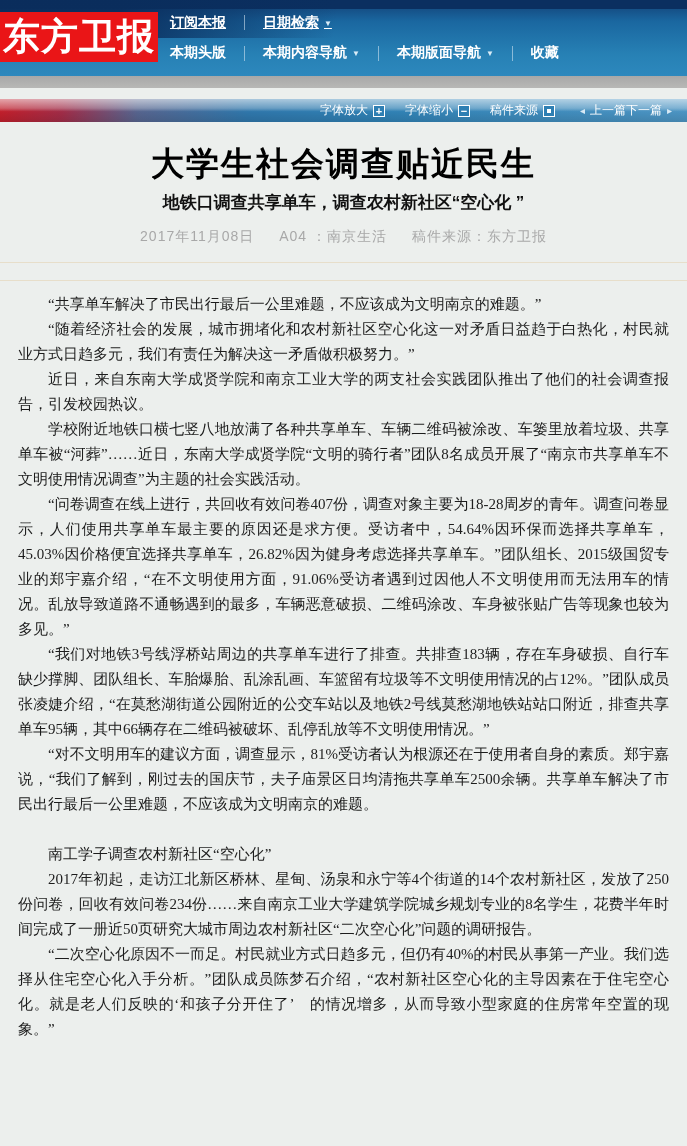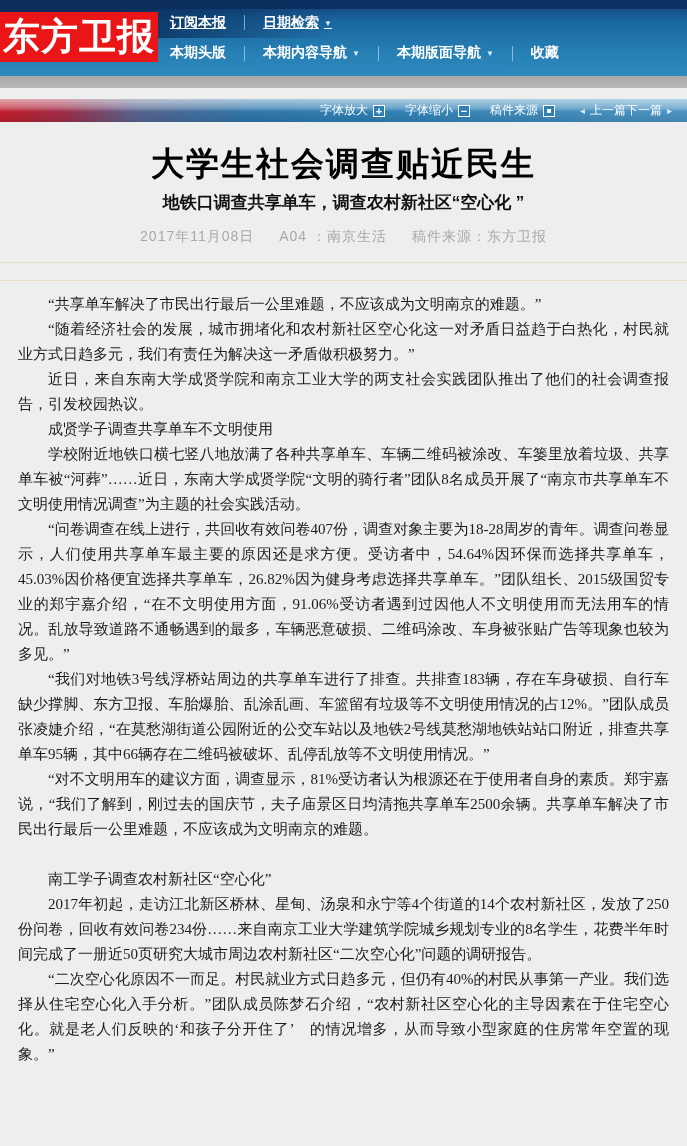--- a/index.html
+++ b/index.html
@@ -157,22 +157,21 @@
     <span>A04 ：南京生活</span>
     <span>稿件来源：东方卫报</span>
   </div>
   <div class="rules"></div>
 </div>
 
 <div class="art-body">
     <p class="para">“共享单车解决了市民出行最后一公里难题，不应该成为文明南京的难题。”</p>
     <p class="para">“随着经济社会的发展，城市拥堵化和农村新社区空心化这一对矛盾日益趋于白热化，村民就业方式日趋多元，我们有责任为解决这一矛盾做积极努力。”</p>
     <p class="para">近日，来自东南大学成贤学院和南京工业大学的两支社会实践团队推出了他们的社会调查报告，引发校园热议。</p>
-    <p class="sect">成贤学子调查共享单车不文明使用</p>
     <p class="para">学校附近地铁口横七竖八地放满了各种共享单车、车辆二维码被涂改、车篓里放着垃圾、共享单车被“河葬”……近日，东南大学成贤学院“文明的骑行者”团队8名成员开展了“南京市共享单车不文明使用情况调查”为主题的社会实践活动。</p>
     <p class="para">“问卷调查在线上进行，共回收有效问卷407份，调查对象主要为18-28周岁的青年。调查问卷显示，人们使用共享单车最主要的原因还是求方便。受访者中，54.64%因环保而选择共享单车，45.03%因价格便宜选择共享单车，26.82%因为健身考虑选择共享单车。”团队组长、2015级国贸专业的郑宇嘉介绍，“在不文明使用方面，91.06%受访者遇到过因他人不文明使用而无法用车的情况。乱放导致道路不通畅遇到的最多，车辆恶意破损、二维码涂改、车身被张贴广告等现象也较为多见。”</p>
-    <p class="para">“我们对地铁3号线浮桥站周边的共享单车进行了排查。共排查183辆，存在车身破损、自行车缺少撑脚、东方卫报、车胎爆胎、乱涂乱画、车篮留有垃圾等不文明使用情况的占12%。”团队成员张凌婕介绍，“在莫愁湖街道公园附近的公交车站以及地铁2号线莫愁湖地铁站站口附近，排查共享单车95辆，其中66辆存在二维码被破坏、乱停乱放等不文明使用情况。”</p>
+    <p class="para">“我们对地铁3号线浮桥站周边的共享单车进行了排查。共排查183辆，存在车身破损、自行车缺少撑脚、团队组长、车胎爆胎、乱涂乱画、车篮留有垃圾等不文明使用情况的占12%。”团队成员张凌婕介绍，“在莫愁湖街道公园附近的公交车站以及地铁2号线莫愁湖地铁站站口附近，排查共享单车95辆，其中66辆存在二维码被破坏、乱停乱放等不文明使用情况。”</p>
     <p class="para">“对不文明用车的建议方面，调查显示，81%受访者认为根源还在于使用者自身的素质。郑宇嘉说，“我们了解到，刚过去的国庆节，夫子庙景区日均清拖共享单车2500余辆。共享单车解决了市民出行最后一公里难题，不应该成为文明南京的难题。</p>
     <p class="spacer"></p>
     <p class="sect">南工学子调查农村新社区“空心化”</p>
     <p class="para">2017年初起，走访江北新区桥林、星甸、汤泉和永宁等4个街道的14个农村新社区，发放了250份问卷，回收有效问卷234份……来自南京工业大学建筑学院城乡规划专业的8名学生，花费半年时间完成了一册近50页研究大城市周边农村新社区“二次空心化”问题的调研报告。</p>
     <p class="para">“二次空心化原因不一而足。村民就业方式日趋多元，但仍有40%的村民从事第一产业。我们选择从住宅空心化入手分析。”团队成员陈梦石介绍，“农村新社区空心化的主导因素在于住宅空心化。就是老人们反映的‘和孩子分开住了’　的情况增多，从而导致小型家庭的住房常年空置的现象。”</p>
   </div>
 
 </body></html>

